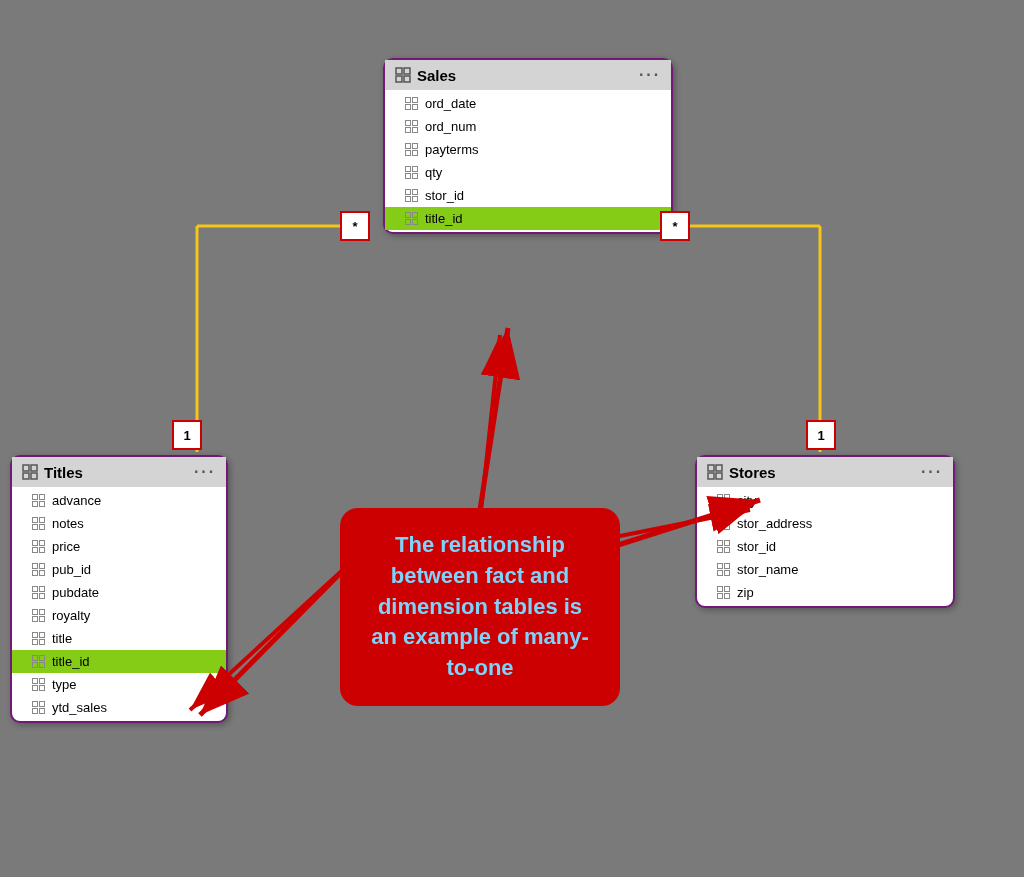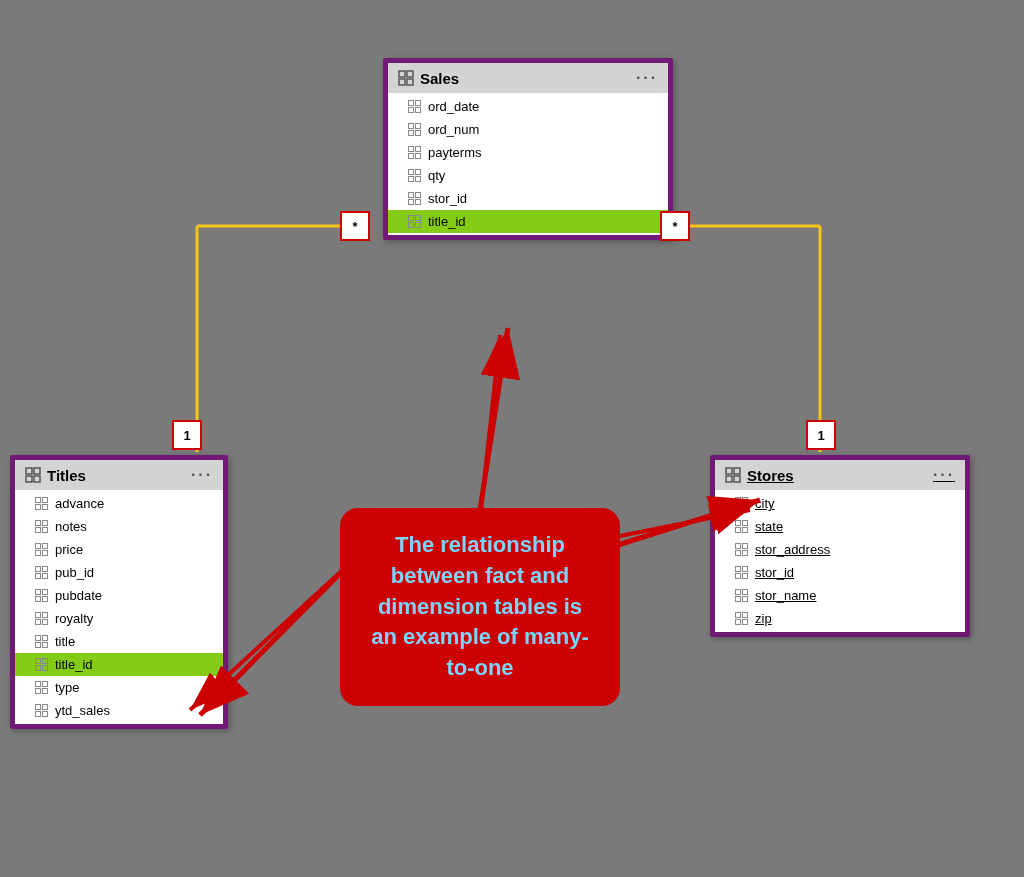--- a/index.html
+++ b/index.html
@@ -9,22 +9,22 @@
       background-color: #7a7a7a;
       position: relative;
       overflow: hidden;
       font-family: 'Segoe UI', Arial, sans-serif;
     }
 
     
     .db-table {
       position: absolute;
       background: #fff;
-      border: 5px solid #701a75;
-      border-radius: 2px;
+      border: 2px solid #701a75;
+      border-radius: 10px;
       min-width: 200px;
       box-shadow: 2px 2px 6px rgba(0,0,0,0.3);
     }
 
     .db-table-header {
       background: #d4d4d4;
       padding: 6px 10px;
       display: flex;
       align-items: center;
       justify-content: space-between;
@@ -337,21 +337,21 @@
           <rect x="0.5" y="0.5" width="5" height="5" stroke="#888" fill="none"></rect>
           <rect x="7.5" y="0.5" width="5" height="5" stroke="#888" fill="none"></rect>
           <rect x="0.5" y="7.5" width="5" height="5" stroke="#888" fill="none"></rect>
           <rect x="7.5" y="7.5" width="5" height="5" stroke="#888" fill="none"></rect>
         </svg>
       <span>ytd_sales</span>
     </div>
   </div>
 </div>
 
-<div class="db-table" style="left: 710px; top: 455px; width: 260px; text-decoration: underline;">
+<div class="db-table" style="left: 695px; top: 455px; width: 260px;">
   <div class="db-table-header">
     <div class="db-table-header-left">
       <span class="table-icon">
         <svg viewBox="0 0 16 16" fill="none" xmlns="http://www.w3.org/2000/svg">
           <rect x="1" y="1" width="6" height="6" stroke="#555" stroke-width="1.5" fill="none"></rect>
           <rect x="9" y="1" width="6" height="6" stroke="#555" stroke-width="1.5" fill="none"></rect>
           <rect x="1" y="9" width="6" height="6" stroke="#555" stroke-width="1.5" fill="none"></rect>
           <rect x="9" y="9" width="6" height="6" stroke="#555" stroke-width="1.5" fill="none"></rect>
         </svg>
       </span>
@@ -361,29 +361,20 @@
   </div>
   <div class="db-table-body">
     <div class="db-row">
       <svg class="row-icon" viewBox="0 0 14 14">
           <rect x="0.5" y="0.5" width="5" height="5" stroke="#888" fill="none"></rect>
           <rect x="7.5" y="0.5" width="5" height="5" stroke="#888" fill="none"></rect>
           <rect x="0.5" y="7.5" width="5" height="5" stroke="#888" fill="none"></rect>
           <rect x="7.5" y="7.5" width="5" height="5" stroke="#888" fill="none"></rect>
         </svg>
       <span>city</span>
-    </div>
-    <div class="db-row">
-      <svg class="row-icon" viewBox="0 0 14 14">
-          <rect x="0.5" y="0.5" width="5" height="5" stroke="#888" fill="none"></rect>
-          <rect x="7.5" y="0.5" width="5" height="5" stroke="#888" fill="none"></rect>
-          <rect x="0.5" y="7.5" width="5" height="5" stroke="#888" fill="none"></rect>
-          <rect x="7.5" y="7.5" width="5" height="5" stroke="#888" fill="none"></rect>
-        </svg>
-      <span>state</span>
     </div>
     <div class="db-row">
       <svg class="row-icon" viewBox="0 0 14 14">
           <rect x="0.5" y="0.5" width="5" height="5" stroke="#888" fill="none"></rect>
           <rect x="7.5" y="0.5" width="5" height="5" stroke="#888" fill="none"></rect>
           <rect x="0.5" y="7.5" width="5" height="5" stroke="#888" fill="none"></rect>
           <rect x="7.5" y="7.5" width="5" height="5" stroke="#888" fill="none"></rect>
         </svg>
       <span>stor_address</span>
     </div>

